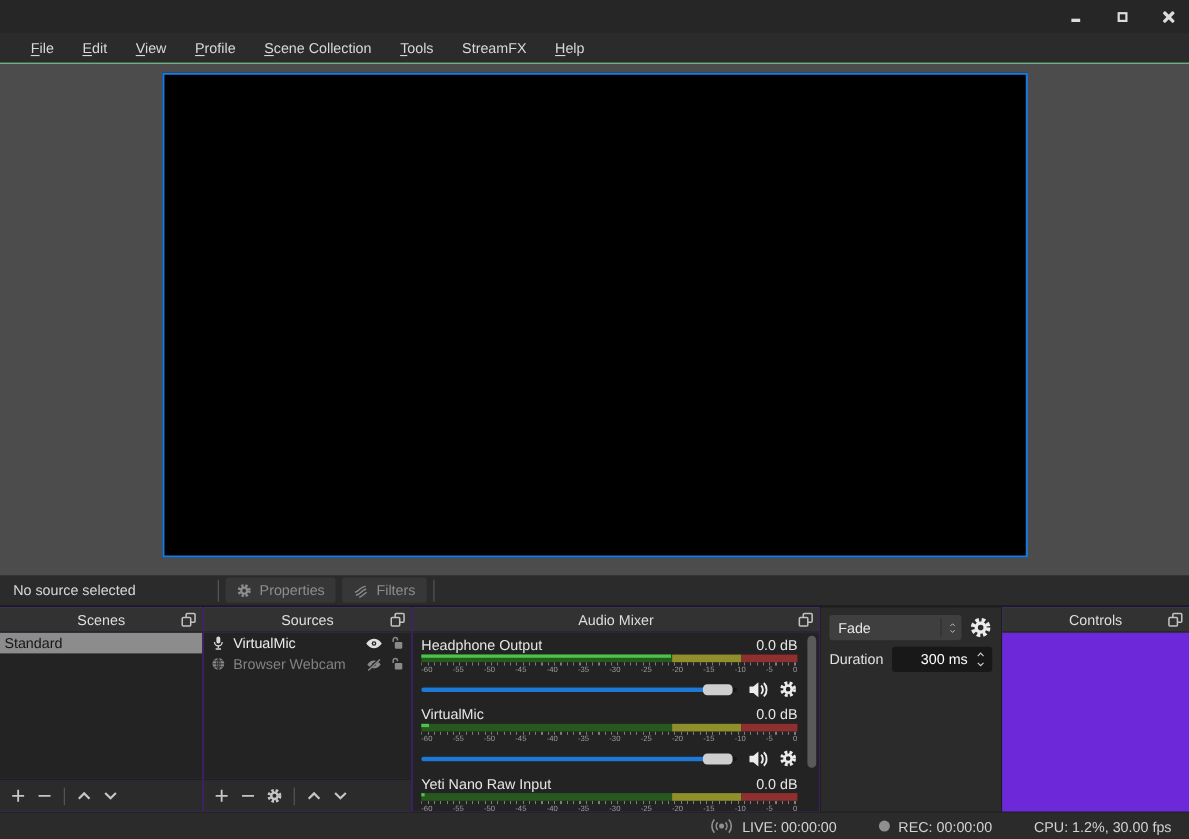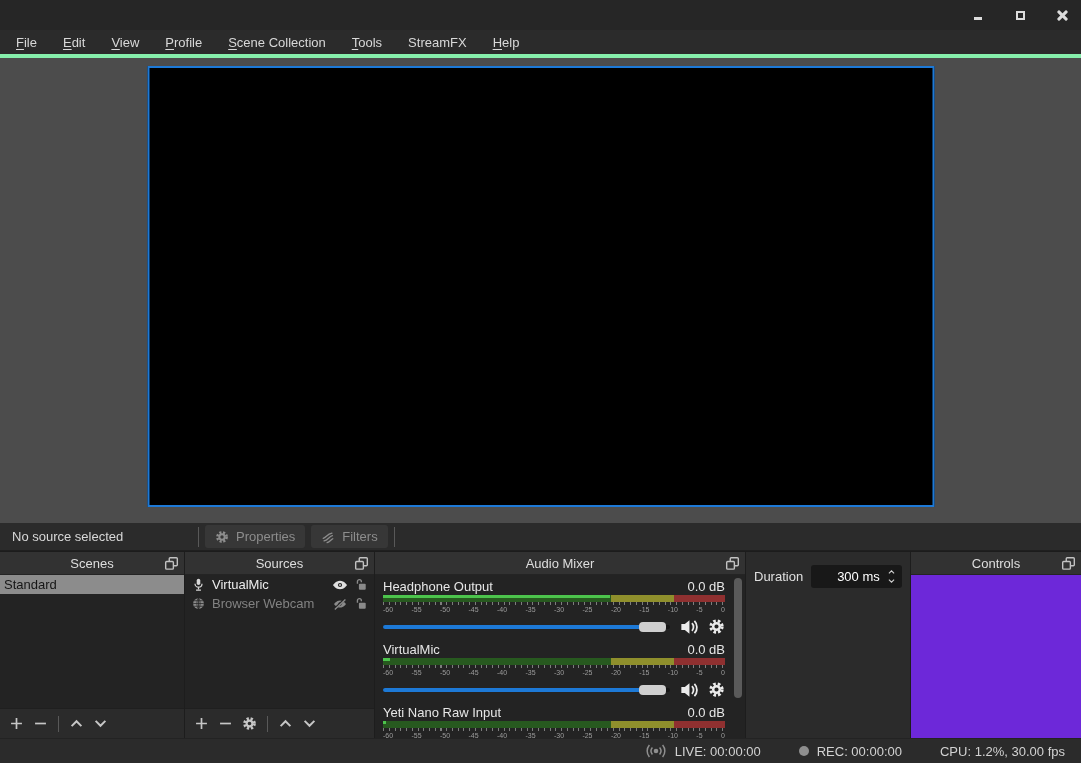--- a/index.html
+++ b/index.html
@@ -13,21 +13,21 @@
   .titlebar .title{flex:1;text-align:center;font-size:13px;font-weight:bold;color:#d8d8d8;}
   .win-controls{position:absolute;right:12px;top:0;height:100%;display:flex;align-items:center;gap:28px;}
   .win-btn{width:14px;height:14px;display:flex;align-items:center;justify-content:center;cursor:pointer;}
   .glyph-min{width:8px;height:3px;background:#dcdcdc;margin-top:7px;}
   .glyph-max{width:9px;height:9px;border:2.5px solid #dcdcdc;}
   .glyph-close{position:relative;width:11px;height:11px;}
   .glyph-close:before,.glyph-close:after{content:"";position:absolute;left:4px;top:-1px;width:3px;height:13px;background:#dcdcdc;border-radius:1px;}
   .glyph-close:before{transform:rotate(45deg);}.glyph-close:after{transform:rotate(-45deg);}
 
   
-  .menubar{height:28px;flex:0 0 28px;background:#2b2b2b;display:flex;align-items:center;padding-left:3px;border-bottom:4px solid #86efac;}
+  .menubar{height:28px;flex:0 0 28px;background:#2b2b2b;display:flex;align-items:center;padding-left:15px;border-bottom:1px solid #86efac;}
   .menu-item{padding:5px 13px;font-size:13px;color:#d8d8d8;cursor:pointer;white-space:nowrap;}
   .menu-item u{text-underline-offset:2px;}
 
   
   .preview-area{flex:1;background:#4c4c4c;position:relative;min-height:0;}
   .preview-canvas{position:absolute;left:50%;transform:translateX(-50%);top:8px;width:787px;height:441px;background:#000;border:2px solid var(--accent,#1d79d6);}
 
   
   .source-toolbar{height:28px;flex:0 0 28px;background:#2b2b2b;display:flex;align-items:center;font-size:13px;border-bottom:1px solid #1f1f1f;}
   .status-text{padding-left:12px;color:#d8d8d8;width:195px;}
@@ -440,20 +440,43 @@
               <span>-10</span>
               <span>-5</span>
               <span>0</span>
             </div>
           </div>
         </div>
     </div>
 
     <div class="panel p-transitions">
       <div class="trans-body">
+        <div class="combo-row">
+          <div class="combo">
+            <span class="val">Fade</span>
+            <span class="spin">
+              <span class="svg-icon">
+                  <svg viewBox="0 0 16 16" fill="none" stroke="currentColor" stroke-width="2.1">
+                    <path d="M2.8 10.8 8 5.6l5.2 5.2"></path>
+                  </svg>
+                </span>
+              <span class="svg-icon">
+                  <svg viewBox="0 0 16 16" fill="none" stroke="currentColor" stroke-width="2.1">
+                    <path d="M2.8 5.2 8 10.4l5.2-5.2"></path>
+                  </svg>
+                </span>
+            </span>
+          </div>
+          <span class="gear-btn svg-icon">
+              <svg viewBox="0 0 16 16" fill="none">
+                <circle cx="8" cy="8" r="5.3" stroke="currentColor" stroke-width="2.9" stroke-dasharray="2.4 1.85"></circle>
+                <circle cx="8" cy="8" r="3.1" stroke="currentColor" stroke-width="2.3"></circle>
+              </svg>
+            </span>
+        </div>
         <div class="duration-row">
           <span>Duration</span>
           <div class="spinbox">
             <span class="val">300 ms</span>
             <span class="arrows">
               <span class="svg-icon">
                   <svg viewBox="0 0 16 16" fill="none" stroke="currentColor" stroke-width="2.1">
                     <path d="M2.8 10.8 8 5.6l5.2 5.2"></path>
                   </svg>
                 </span>

